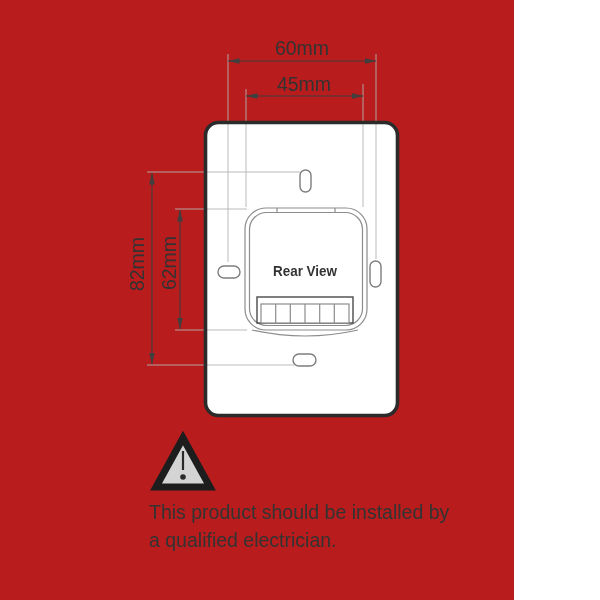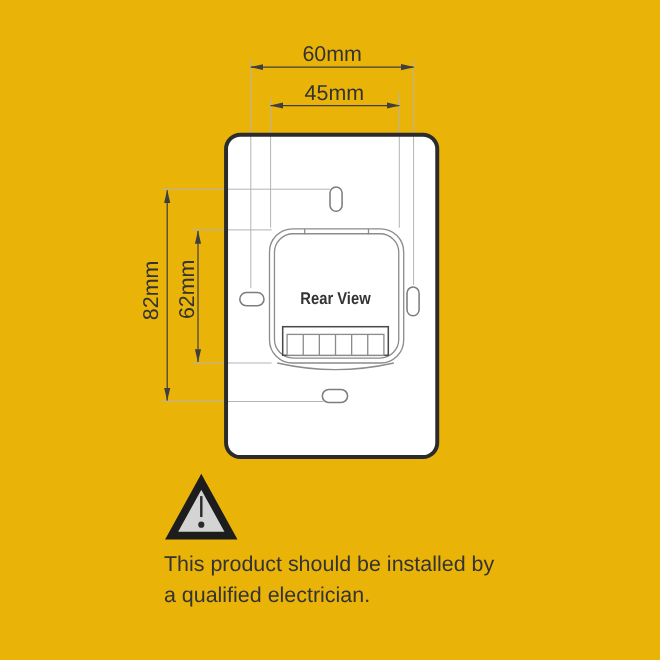--- a/index.html
+++ b/index.html
@@ -5,23 +5,23 @@
   html, body {
     margin: 0;
     padding: 0;
     background: #ffffff;
     width: 600px;
     height: 600px;
     font-family: "Liberation Sans", sans-serif;
   }
   .stage {
     position: relative;
-    width: 600px;
+    width: 514px;
     height: 600px;
-    background: #eab308;
+    background: #b91c1c;
     overflow: hidden;
   }
   svg { display: block; }
   text {
     font-family: "Liberation Sans", sans-serif;
     fill: #333333;
   }
   .dim-label { font-size: 19.5px; }
   .module-label { font-size: 15.5px; font-weight: bold; fill: #333333; }
   .warn-text { font-size: 19.5px; fill: #333333; }

